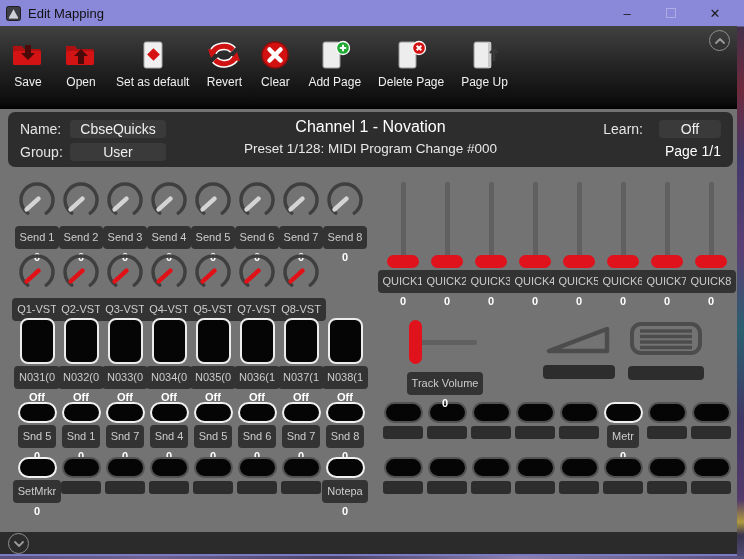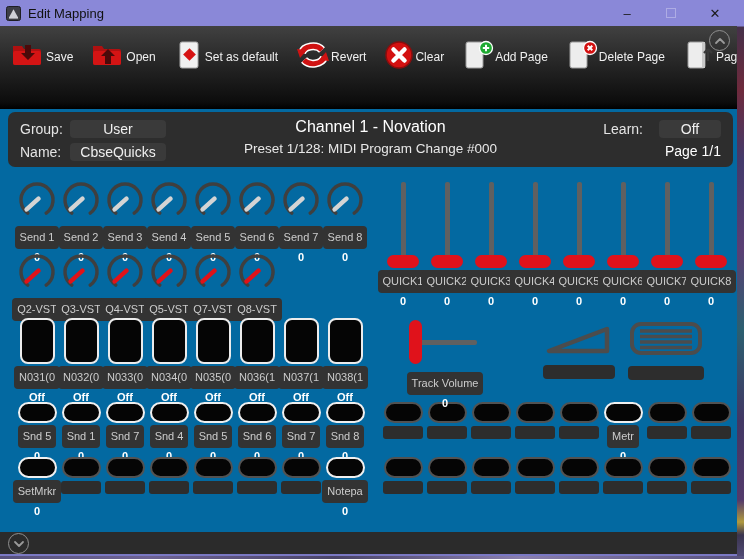--- a/index.html
+++ b/index.html
@@ -2,35 +2,35 @@
 <html><head>
 <meta charset="utf-8">
 <style>
   * { box-sizing: border-box; margin: 0; padding: 0; }
   html,body { width:744px; height:559px; overflow:hidden; background:#0b0b12;
     font-family:"Liberation Sans","DejaVu Sans",sans-serif; }
   body { position:relative; }
 
   
   .window { position:absolute; left:0; top:0; width:737px; height:556px;
-    background:#0369a1; border-bottom:2px solid #7b79c4; }
+    background:#737373; border-bottom:2px solid #7b79c4; }
   .titlebar { position:relative; height:26px; background:#8a88d8;
     display:flex; align-items:center; padding-left:6px; }
   .app-icon { width:15px; height:15px; margin-right:7px; flex:0 0 auto; }
   .title-text { font-size:13px; color:#111; }
   .caption { position:absolute; right:0; top:0; height:26px; display:flex; }
   .cap-btn { width:44px; height:26px; display:flex; align-items:center;
     justify-content:center; color:#1a1a1a; font-size:13px; }
   .cap-btn .maxbox { width:10px; height:10px; border:1.5px solid #aeace4; }
 
   
   .toolbar { position:absolute; left:0; top:26px; width:100%; height:83px;
     background:linear-gradient(180deg,#414141 0%,#262626 45%,#0c0c0c 92%,#000 100%); }
   .tb-items { display:flex; align-items:flex-start; padding:12px 0 0 10px; gap:17px; }
-  .tb-item { display:flex; flex-direction:row; align-items:center; cursor:default; }
+  .tb-item { display:flex; flex-direction:column; align-items:center; cursor:default; }
   .tb-icon { height:34px; display:flex; align-items:center; justify-content:center; }
   .tb-label { margin-top:3px; font-size:12px; color:#f0f0f0; white-space:nowrap; }
   .collapse-circle { position:absolute; width:21px; height:21px; border:1.5px solid #8f8f8f;
     border-radius:50%; display:flex; align-items:center; justify-content:center; }
   .collapse-top { top:4px; right:7px; }
 
   
   .header-panel { position:absolute; left:8px; top:112px; width:725px; height:55px;
     background:#2d2d2d; border-radius:7px; }
   .hp-left { position:absolute; left:12px; top:5px; font-size:14px; color:#e4e4e4; }
@@ -195,26 +195,26 @@
     <div class="collapse-circle collapse-top">
       <svg width="12" height="8" viewBox="0 0 12 8">
         <polyline points="2,6 6,2 10,6" fill="none" stroke="#9a9a9a" stroke-width="1.8" stroke-linecap="round" stroke-linejoin="round"></polyline>
       </svg>
     </div>
   </div>
 
   <div class="header-panel">
     <div class="hp-left">
       <div class="hp-row">
+        <span class="lab">Name:</span>
+        <span class="field">CbseQuicks</span>
+      </div>
+      <div class="hp-row">
         <span class="lab">Group:</span>
         <span class="field">User</span>
-      </div>
-      <div class="hp-row">
-        <span class="lab">Name:</span>
-        <span class="field">CbseQuicks</span>
       </div>
     </div>
     <div class="hp-center">
       <div class="hp-title">Channel 1 - Novation</div>
       <div class="hp-sub">Preset 1/128: MIDI Program Change #000</div>
     </div>
     <div class="hp-right">
       <div class="hp-row">
         <span>Learn:</span>
         <span class="field small">Off</span>
@@ -283,20 +283,28 @@
       <div class="cell">
         <div><svg width="40" height="40" viewBox="0 0 40 40">
             <path d="M10.8 33.1 A16 16 0 1 1 29.2 33.1" fill="none" stroke="#3f3f3f" stroke-width="3.5" stroke-linecap="round"></path>
             <line x1="21.5" y1="18.7" x2="9.6" y2="29.4" stroke="#d4d4d4" stroke-width="4.5" stroke-linecap="round"></line>
           </svg></div>
         <span class="lbl">Send 8</span>
         <div class="val">0</div>
       </div>
     </div>
   <div class="row left" style="top:252px" id="row-vst">
+      <div class="cell">
+        <div><svg width="40" height="40" viewBox="0 0 40 40">
+            <path d="M10.8 33.1 A16 16 0 1 1 29.2 33.1" fill="none" stroke="#3f3f3f" stroke-width="3.5" stroke-linecap="round"></path>
+            <line x1="21.5" y1="18.7" x2="9.6" y2="29.4" stroke="#e01218" stroke-width="4.5" stroke-linecap="round"></line>
+          </svg></div>
+        <span class="lbl">Q1-VST</span>
+        <div class="val">0</div>
+      </div>
       <div class="cell">
         <div><svg width="40" height="40" viewBox="0 0 40 40">
             <path d="M10.8 33.1 A16 16 0 1 1 29.2 33.1" fill="none" stroke="#3f3f3f" stroke-width="3.5" stroke-linecap="round"></path>
             <line x1="21.5" y1="18.7" x2="9.6" y2="29.4" stroke="#e01218" stroke-width="4.5" stroke-linecap="round"></line>
           </svg></div>
         <span class="lbl">Q2-VST</span>
         <div class="val">0</div>
       </div>
       <div class="cell">
         <div><svg width="40" height="40" viewBox="0 0 40 40">

